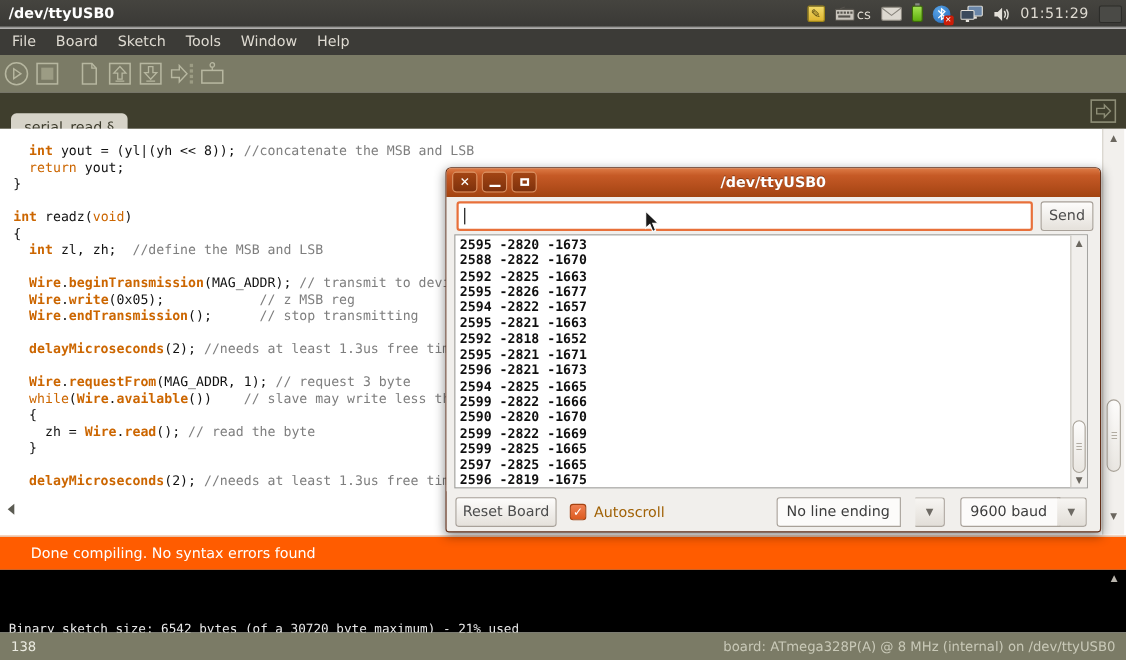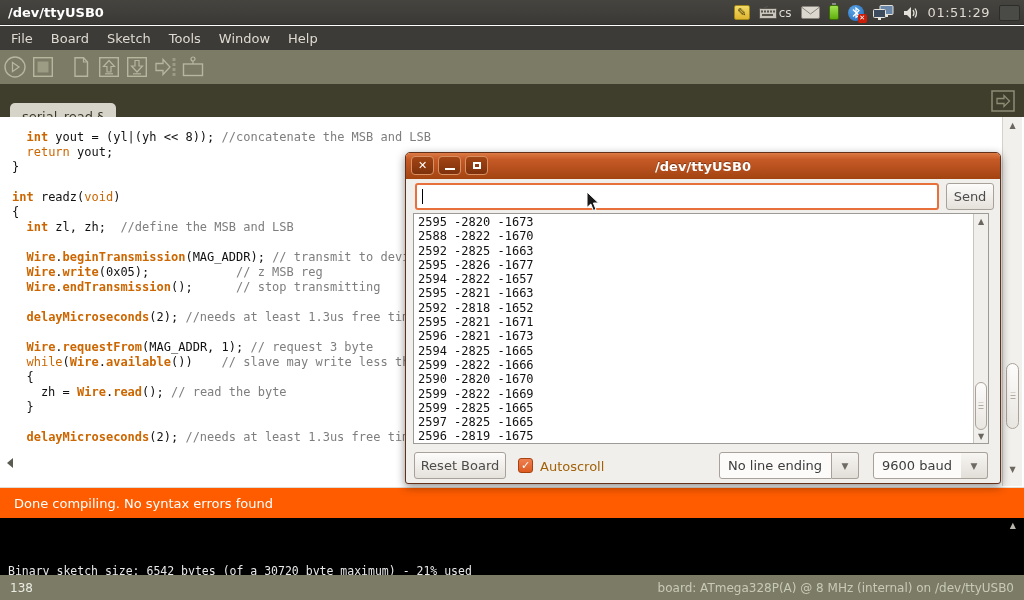--- a/index.html
+++ b/index.html
@@ -78,21 +78,21 @@
   .ed-vscroll { position:absolute; right:2px; top:0; width:20px; height:369px; background:#f2f0ed; border-left:1px solid #d5d1ca; }
   .sb-arrow { position:absolute; left:0; width:100%; text-align:center; font-size:8px; color:#6b675f; }
   .sb-thumb { position:absolute; left:3px; width:13px; background:linear-gradient(#fdfcfb,#e9e6e1); border:1px solid #a9a399; border-radius:7px; }
   .grip { position:absolute; left:50%; top:50%; transform:translate(-50%,-50%); width:5px; height:7px;
           background:repeating-linear-gradient(#b1aba1 0 1px, transparent 1px 3px); }
 
   
   .status-orange {
     position:absolute; left:0; top:487px; width:1024px; height:31px;
     background:#ff5c00; color:#ffffff; font-size:13px;
-    display:flex; align-items:center; padding-left:14px;
+    display:flex; align-items:center; padding-left:28px;
     border-top:1px solid #e0ddd6;
   }
   .console {
     position:absolute; left:0; top:518px; width:1024px; height:57px;
     background:#000000; color:#e8e8e8;
   }
   .console-text { position:absolute; left:8px; top:33px; font-size:11.5px; white-space:pre;margin-top:13px; }
   .console-sb { position:absolute; right:8px; top:3px; font-size:8px; color:#b9b5ad; }
   .footer {
     position:absolute; left:0; top:575px; width:1024px; height:25px;
@@ -132,34 +132,34 @@
   .sm-caret { position:absolute; left:5px; top:4px; width:1px; height:15px; background:#000; }
   .sm-send {
     position:absolute; left:540px; top:4px; width:48px; height:27px;
     background:linear-gradient(#fdfcfb,#e5e1db); border:1px solid #a8a199; border-radius:3px;
     font-size:13px; color:#4c4c4c; display:flex; align-items:center; justify-content:center;
   }
   .sm-data {
     position:absolute; left:7px; top:34px; width:576px; height:231px;
     background:#ffffff; border:1px solid #9c9b97;
   }
-  .sm-output { position:absolute; left:4px; top:1px; font-size:12px; line-height:14.3px; color:#101010; white-space:pre; }
+  .sm-output { position:absolute; left:4px; top:1px; font-size:12px; line-height:14.3px; color:#101010; white-space:pre;font-weight:bold; }
   .sm-vscroll { position:absolute; right:0; top:0; width:15px; height:229px; background:#f1efec; border-left:1px solid #c9c5be; }
 
   .sm-bottom { position:absolute; left:0; top:270px; width:594px; height:35px; }
   .sm-btn {
     background:linear-gradient(#fdfcfb,#e5e1db); border:1px solid #a8a199; border-radius:3px;
     font-size:13px; color:#4c4c4c; display:flex; align-items:center; justify-content:center;
   }
   .sm-reset { position:absolute; left:8px; top:3px; width:92px; height:27px; }
   .sm-check { position:absolute; left:112px; top:9px; width:15px; height:15px; background:linear-gradient(#ef8052,#dd5b20); border:1px solid #a54312; border-radius:3px; color:#fff; font-size:11px; font-weight:bold; line-height:14px; text-align:center; }
   .sm-checklabel { position:absolute; left:134px; top:10px; font-size:13px; color:#a16207; }
   .combo-field { position:absolute; top:3px; height:27px; background:#fcfbfa; border:1px solid #a8a199; border-radius:3px 0 0 3px; font-size:13px; color:#3c3c3c; display:flex; align-items:center; padding-left:8px; }
   .combo-arrow { position:absolute; top:3px; width:27px; height:27px; background:linear-gradient(#f7f5f2,#e2ded8); border:1px solid #a8a199; border-left:none; border-radius:0 3px 3px 0; display:flex; align-items:center; justify-content:center; color:#6e6a64; font-size:9px; }
-  .combo1-f { left:313px; width:113px; } .combo1-a { left:426px; }
+  .combo1-f { left:300px; width:113px; } .combo1-a { left:426px; }
   .combo2-f { left:467px; width:91px; }  .combo2-a { left:555px; }
 
   
   .cursor { position:absolute; left:586px; top:191px; z-index:50; }
 </style>
 </head>
 <body>
 
 <div class="screen">
 

